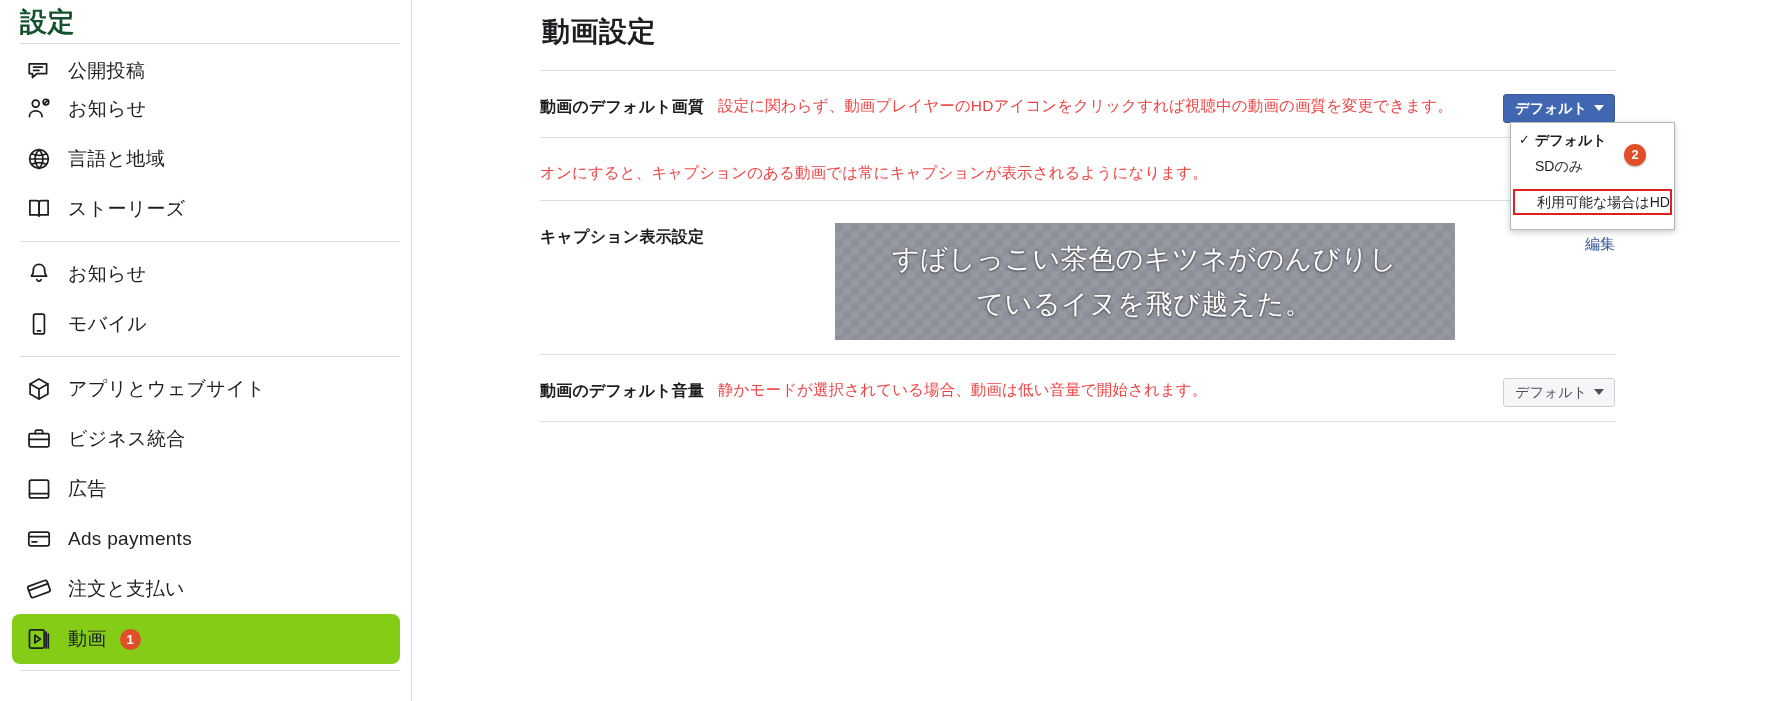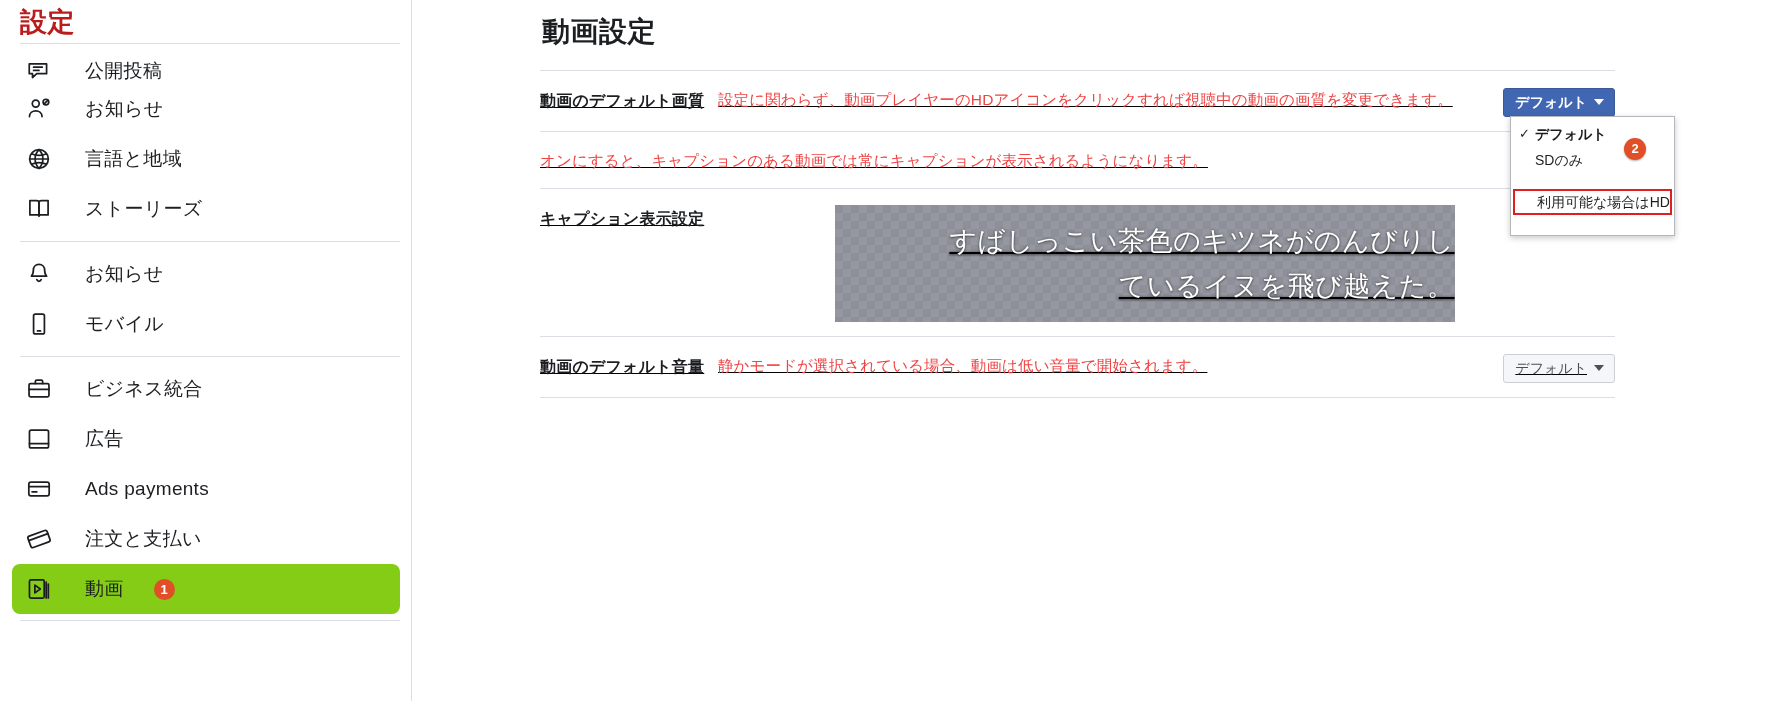--- a/index.html
+++ b/index.html
@@ -33,40 +33,39 @@
     flex: 0 0 412px;
   }
   .sidebar-inner {
     position: relative;
     width: 412px;
     padding: 0 10px 0 10px;
   }
   .sidebar-title {
     font-size: 27px;
     font-weight: bold;
-    color: #b91c1c;
+    color: #14532d;
     letter-spacing: 0.5px;
     padding: 5px 0 4px 10px;
     line-height: 34px;
   }
   .sb-divider {
     height: 1px;
     background: #dadde1;
     margin: 0 0 0 10px;
     width: 380px;
   }
   .sb-item {
     display: flex;
     align-items: center;
     height: 50px;
     padding: 0 12px 0 12px;
     border-radius: 8px;
     cursor: pointer;
     margin: 0 2px;
-    gap: 17px;
   }
   .sb-item.selected { background: #84cc16; }
   .sb-icon {
     width: 30px; height: 30px;
     flex: 0 0 30px;
     display: flex; align-items: center; justify-content: center;
     margin-right: 14px;
   }
   .sb-icon svg { display: block; }
   .sb-label {
@@ -116,24 +115,23 @@
     color: #1c1e21;
     line-height: 40px;
     letter-spacing: 0.5px;
     padding-left: 2px;
   }
   .rows { margin-top: 18px; }
   .row {
     display: flex;
     align-items: flex-start;
     border-top: 1px solid #dadde1;
-    padding: 16px 0 14px 0;
+    padding: 22px 0 14px 0;
     position: relative;
     min-height: 52px;
-    text-decoration: underline;
   }
   .row.first { border-top: 1px solid #dadde1; }
   .row-label {
     flex: 0 0 178px;
     width: 178px;
     font-size: 16px;
     font-weight: bold;
     color: #1c1e21;
     line-height: 26px;
     padding-right: 8px;
@@ -222,21 +220,21 @@
     flex: 0 0 14px;
     font-size: 13px;
     color: #1c1e21;
     text-align: left;
     margin-right: 2px;
   }
   .dd-item.selected .dd-text { font-weight: bold; }
   .dd-item.highlighted {
     border: 2px solid #e02020;
     padding: 1px 6px 1px 6px;
-    margin: 16px 2px;
+    margin: 10px 2px;
   }
   .dd-badge {
     position: absolute;
     right: 28px;
     top: -9px;
     width: 22px; height: 22px;
     border-radius: 50%;
     background: #e04f27;
     color: #fff;
     font-size: 13px;
@@ -258,21 +256,21 @@
     width: 620px;
     height: 117px;
     background-color: #8d9099;
     background-image:
       linear-gradient(45deg, rgba(255,255,255,0.07) 25%, transparent 25%, transparent 75%, rgba(255,255,255,0.07) 75%),
       linear-gradient(45deg, rgba(255,255,255,0.07) 25%, transparent 25%, transparent 75%, rgba(255,255,255,0.07) 75%);
     background-size: 16px 16px;
     background-position: 0 0, 8px 8px;
     display: flex;
     flex-direction: column;
-    align-items: flex-end;
+    align-items: center;
     justify-content: center;
     overflow: hidden;
   }
   .caption-line {
     color: #ffffff;
     font-size: 27px;
     line-height: 45px;
     text-align: center;
     letter-spacing: 0.5px;
     text-shadow: 0 0 3px rgba(0,0,0,0.45), 0 1px 2px rgba(0,0,0,0.35);
@@ -356,20 +354,29 @@
           <div class="sb-item">
             <span class="sb-icon">
               <svg width="26" height="26" viewBox="0 0 24 24">
                 <rect x="7" y="2.8" width="10" height="18.4" rx="1.6" fill="none" stroke="#1c1e21" stroke-width="1.6" stroke-linecap="round" stroke-linejoin="round"></rect>
                 <path fill="none" stroke="#1c1e21" stroke-width="1.6" stroke-linecap="round" stroke-linejoin="round" d="M10.6 18.4h2.8"></path>
               </svg>
             </span>
             <span class="sb-label">モバイル</span>
           </div>
           <div class="sb-divider" style="margin: 7px 0px 7px 10px;"></div>
+          <div class="sb-item">
+            <span class="sb-icon">
+              <svg width="26" height="26" viewBox="0 0 24 24">
+                <path fill="none" stroke="#1c1e21" stroke-width="1.6" stroke-linecap="round" stroke-linejoin="round" d="M12 2.8l8.2 4.5v9.4L12 21.2 3.8 16.7V7.3z"></path>
+                <path fill="none" stroke="#1c1e21" stroke-width="1.6" stroke-linecap="round" stroke-linejoin="round" d="M3.8 7.3L12 11.9l8.2-4.6M12 11.9v9.3"></path>
+              </svg>
+            </span>
+            <span class="sb-label">アプリとウェブサイト</span>
+          </div>
           <div class="sb-item">
             <span class="sb-icon">
               <svg width="26" height="26" viewBox="0 0 24 24">
                 <rect x="2.8" y="7" width="18.4" height="12.2" rx="1.4" fill="none" stroke="#1c1e21" stroke-width="1.6" stroke-linecap="round" stroke-linejoin="round"></rect>
                 <path fill="none" stroke="#1c1e21" stroke-width="1.6" stroke-linecap="round" stroke-linejoin="round" d="M8.6 7V5.2c0-.8.6-1.4 1.4-1.4h4c.8 0 1.4.6 1.4 1.4V7"></path>
                 <path fill="none" stroke="#1c1e21" stroke-width="1.6" stroke-linecap="round" stroke-linejoin="round" d="M2.8 12.4h18.4M10.6 12.4h2.8"></path>
               </svg>
             </span>
             <span class="sb-label">ビジネス統合</span>
           </div>

